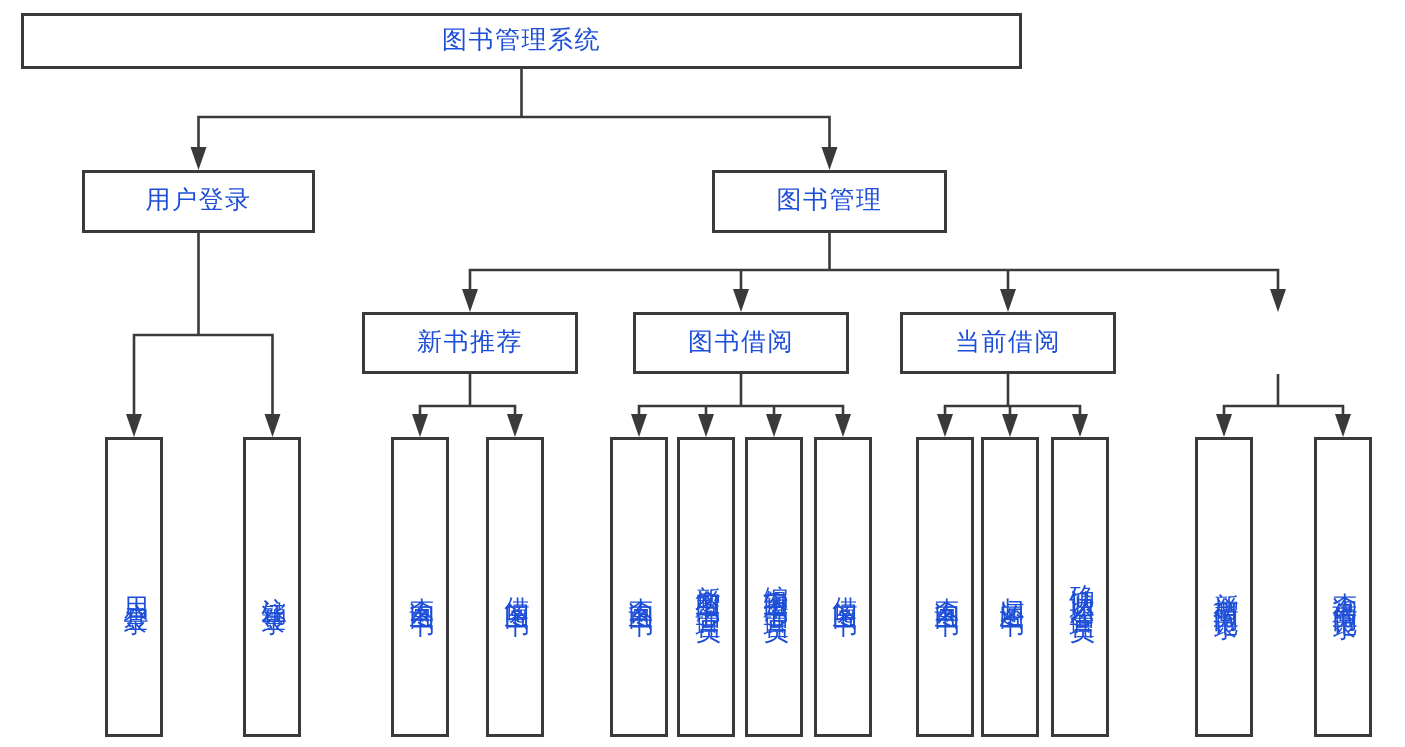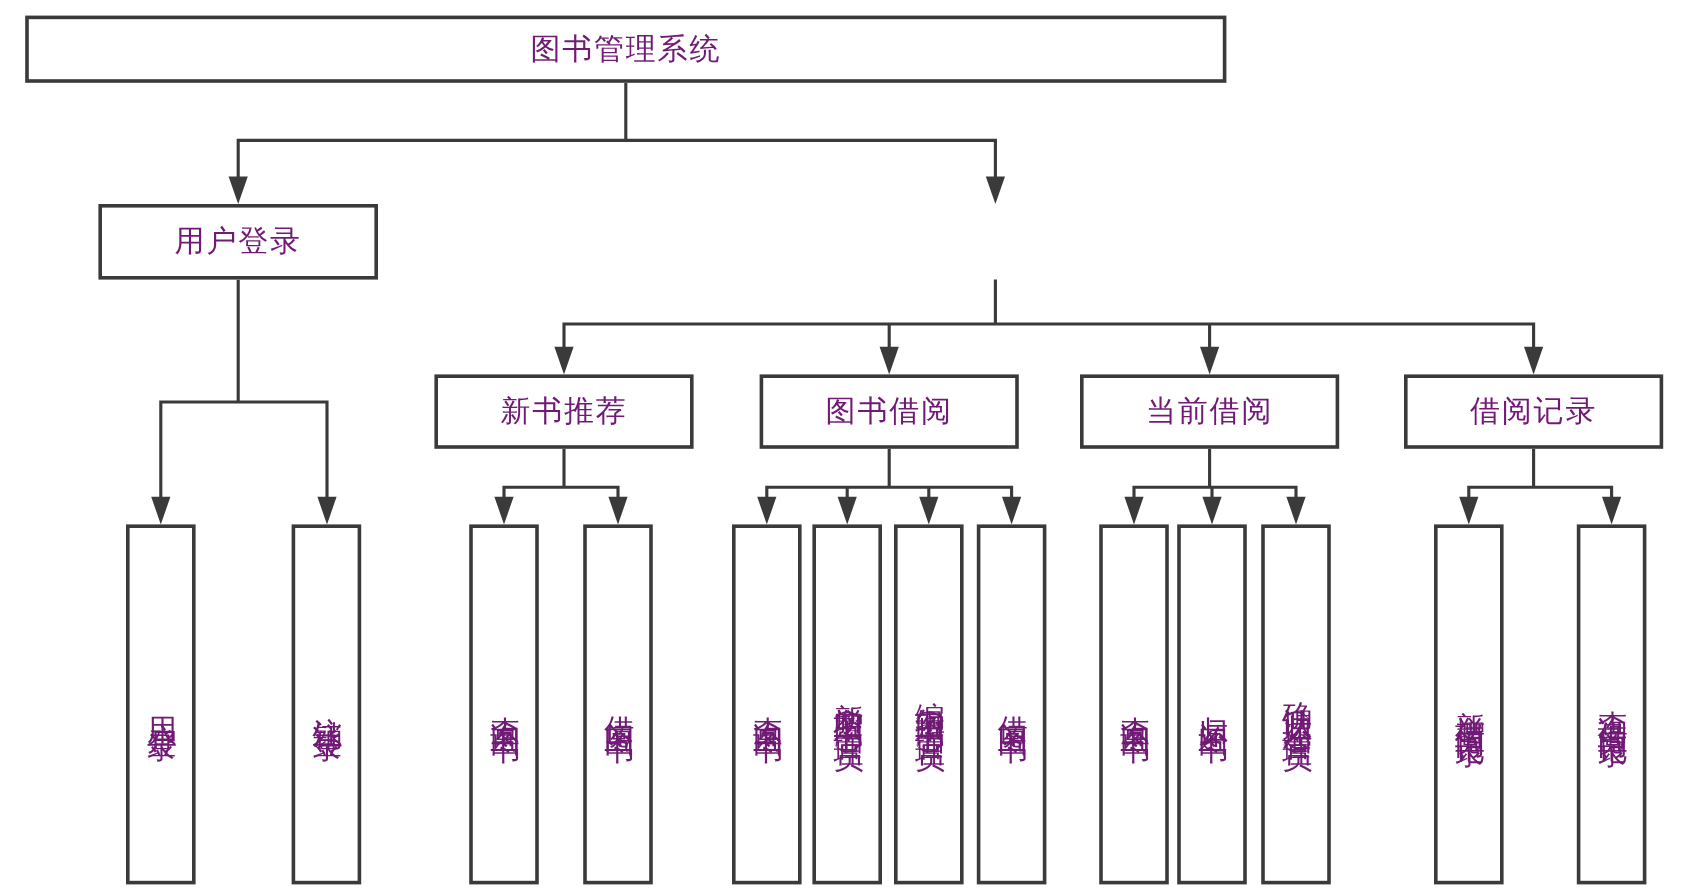--- a/index.html
+++ b/index.html
@@ -26,24 +26,25 @@
   .box {
     position: absolute;
     box-sizing: border-box;
     border: 3px solid #3a3a3a;
     background: #ffffff;
     display: flex;
     align-items: center;
     justify-content: center;
     font-size: 25px;
     letter-spacing: 1.5px;
-    color: #701a75;
+    color: #1d4ed8;
     z-index: 2;
     text-align: center;
     line-height: 1;
+    font-family: Liberation Mono, monospace;
   }
   .box.v {
     writing-mode: vertical-rl;
     letter-spacing: 5px;
     padding: 6px 0;
   }
   
   .root   { left: 21px;  top: 13px;  width: 1001px; height: 56px; }
   .lvl2   { top: 170px; height: 63px; }
   .lvl3   { top: 312px; height: 62px; width: 216px; }
@@ -99,25 +100,25 @@
       <path d="M1002,414 L1018,414 L1010,437 Z"></path>
       <path d="M1072,414 L1088,414 L1080,437 Z"></path>
       <path d="M1216,414 L1232,414 L1224,437 Z"></path>
       <path d="M1335,414 L1351,414 L1343,437 Z"></path>
     </g>
   </svg>
 
   <div class="box root">图书管理系统</div>
 
   <div class="box lvl2" style="left:82px; width:233px;">用户登录</div>
+  <div class="box lvl2" style="left:712px; width:235px;">图书管理</div>
 
   <div class="box lvl3" style="left:362px;text-align:right;">新书推荐</div>
   <div class="box lvl3" style="left:900px;">当前借阅</div>
   <div class="box lvl3" style="left:633px;">图书借阅</div>
-  <div class="box lvl3" style="left:1170px;">借阅记录</div>
 
   <div class="box leaf v" style="left:105px;">用户登录</div>
   <div class="box leaf v" style="left:243px;">注销登录</div>
 
   <div class="box leaf v" style="left:391px;">查询图书</div>
   <div class="box leaf v" style="left:486px;">借阅图书</div>
 
   <div class="box leaf v" style="left:610px;">查询图书</div>
   <div class="box leaf v" style="left:677px;">新增图书（管理员）</div>
   <div class="box leaf v" style="left:745px;">编辑图书（管理员）</div>

